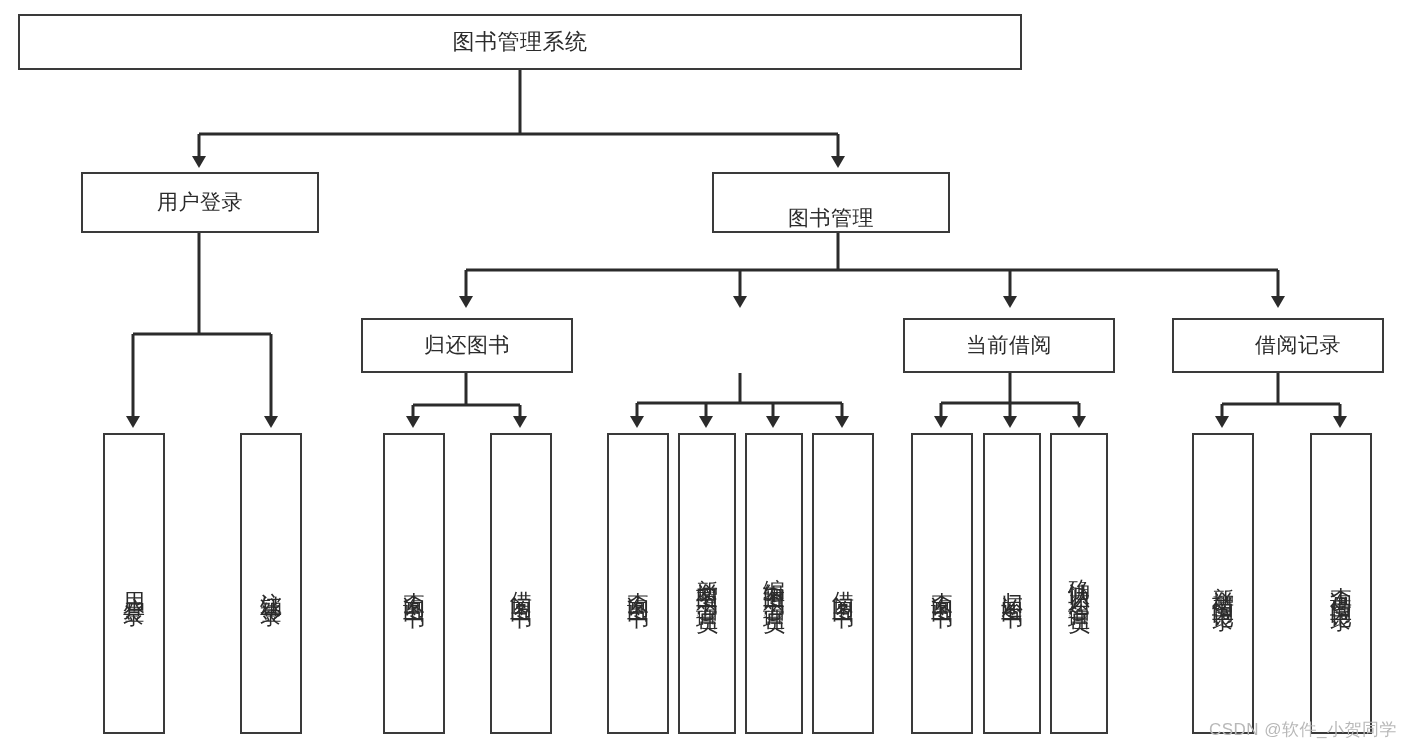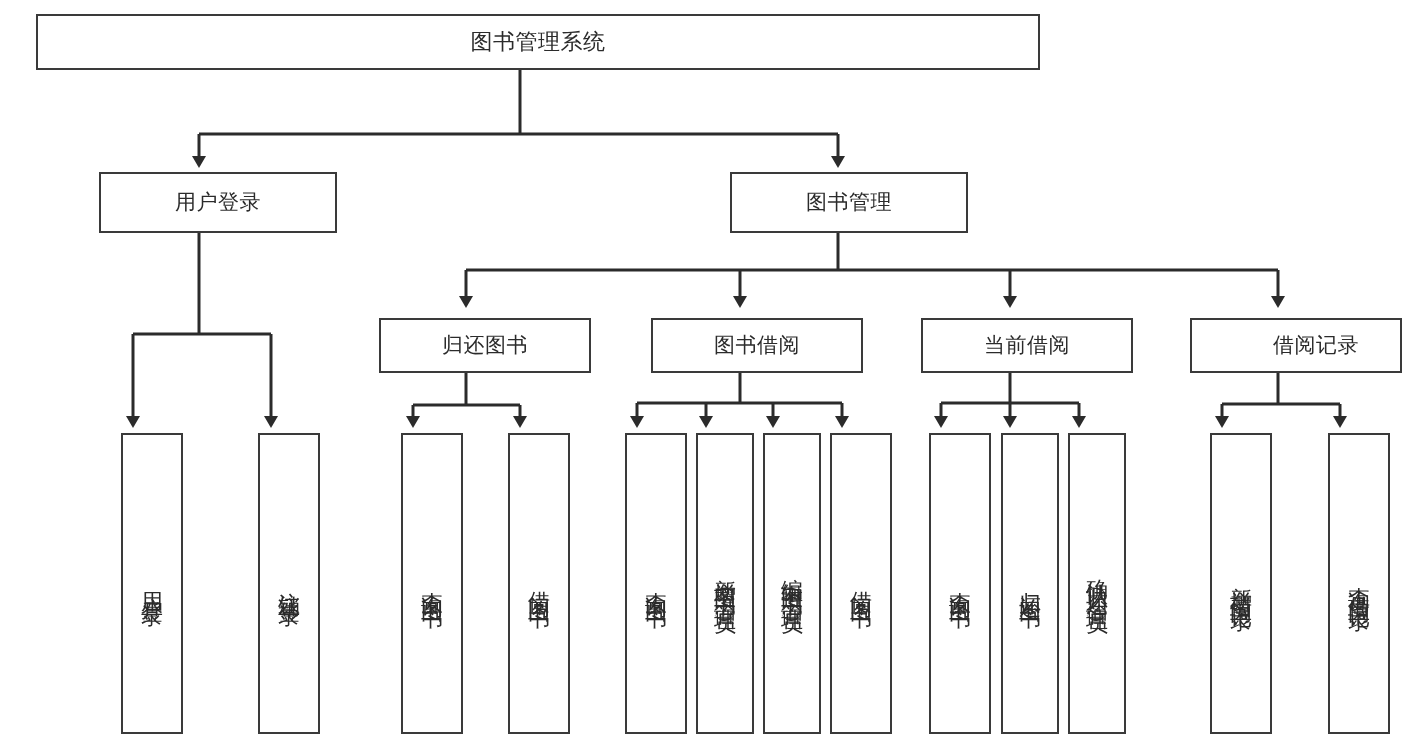--- a/index.html
+++ b/index.html
@@ -27,21 +27,20 @@
   }
   .node {
     position: absolute;
     box-sizing: border-box;
     background: #ffffff;
     border: 2px solid #3a3a3a;
     display: flex;
     align-items: center;
     justify-content: center;
     color: #2b2b2b;
-    margin-left: 18px;
   }
   .node-label {
     display: block;
     text-align: center;
     line-height: 1.18;
     color: #2b2b2b;
     white-space: nowrap;
   }
   
   .node.horizontal .node-label {
@@ -131,30 +130,27 @@
     </g>
   </svg>
 
   <div class="node root horizontal" style="left:18px; top:14px; width:1004px; height:56px;">
     <span class="node-label">图书管理系统</span>
   </div>
 
   <div class="node horizontal" style="left:81px; top:172px; width:238px; height:61px;">
     <span class="node-label">用户登录</span>
   </div>
-  <div class="node horizontal" style="left:712px; top:172px; width:238px; height:61px;">
+  <div class="node horizontal" style="left:712px; top:172px; width:238px; height:61px;align-items:flex-end;">
     <span class="node-label">图书管理</span>
   </div>
 
   <div class="node horizontal" style="left:361px; top:318px; width:212px; height:55px;">
     <span class="node-label">归还图书</span>
   </div>
-  <div class="node horizontal" style="left:633px; top:318px; width:212px; height:55px;">
-    <span class="node-label">图书借阅</span>
-  </div>
   <div class="node horizontal" style="left:903px; top:318px; width:212px; height:55px;">
     <span class="node-label">当前借阅</span>
   </div>
   <div class="node horizontal" style="left:1172px; top:318px; width:212px; height:55px;padding-left:40px;">
     <span class="node-label">借阅记录</span>
   </div>
 
   <div class="node vertical" style="left:103px; top:433px; width:62px; height:301px;">
     <span class="node-label">用户登录</span>
   </div>
@@ -192,13 +188,14 @@
     <span class="node-label">确认归还（管理员）</span>
   </div>
 
   <div class="node vertical" style="left:1192px; top:433px; width:62px; height:301px;">
     <span class="node-label">新增借阅记录</span>
   </div>
   <div class="node vertical" style="left:1310px; top:433px; width:62px; height:301px;">
     <span class="node-label">查询借阅记录</span>
   </div>
 
+  <div id="watermark">CSDN @软件_小贺同学</div>
 </div>
 
 </body></html>

